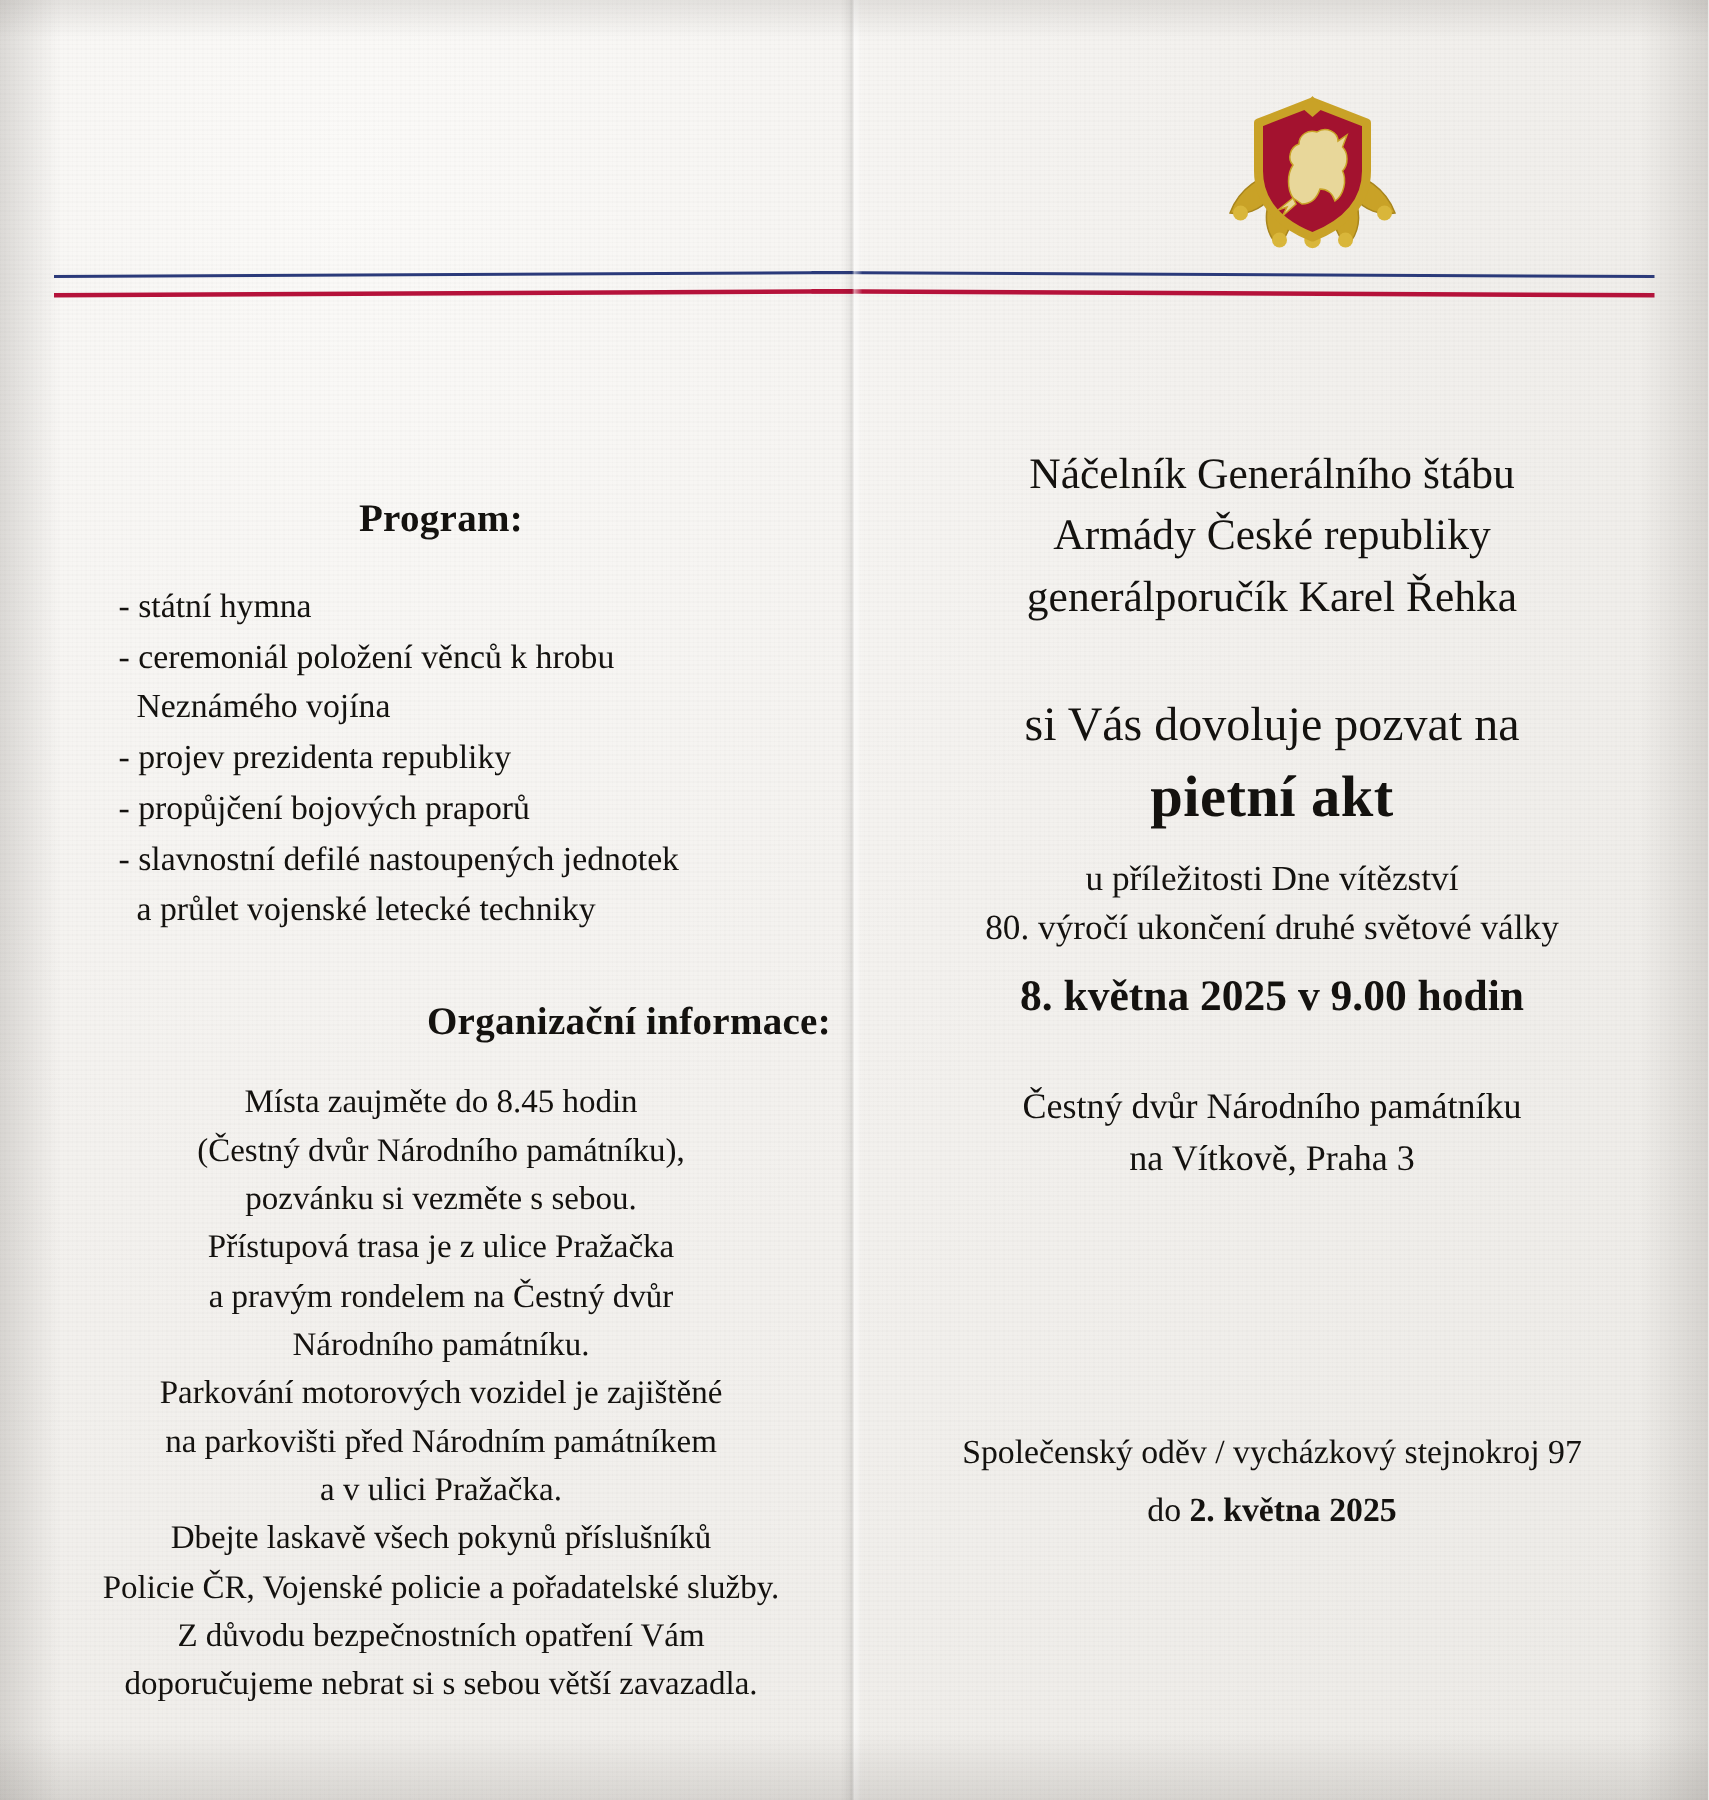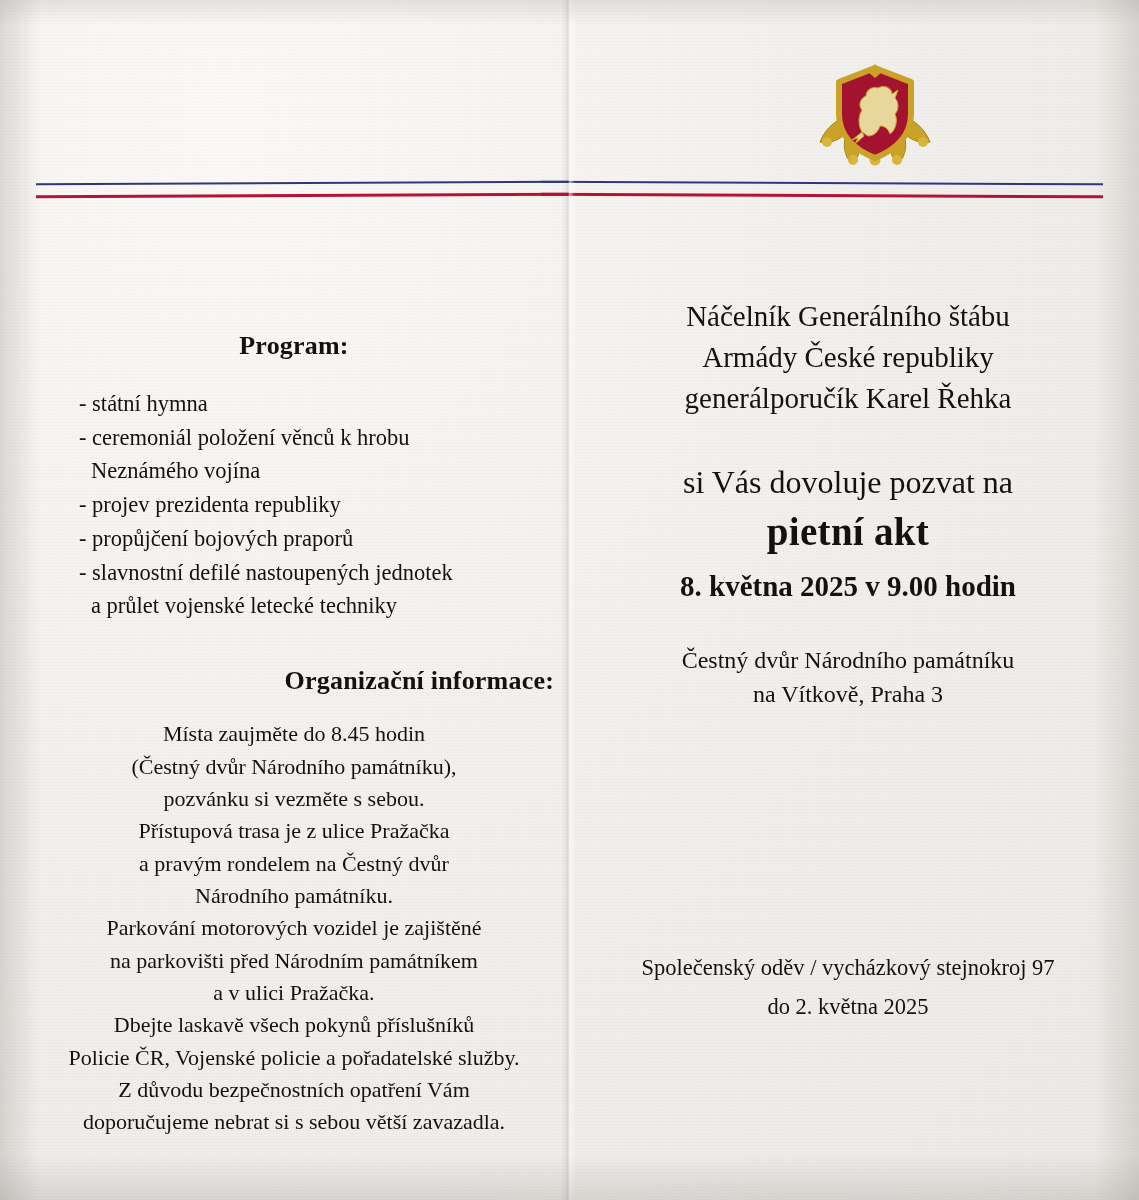--- a/index.html
+++ b/index.html
@@ -186,21 +186,21 @@
   }
   .rsvp {
     position: absolute;
     left: 0;
     right: 0;
     top: 694px;
     font-size: 22.5px;
     line-height: 1.5;
   }
   .rsvp .deadline-label { font-weight: normal; }
-  .rsvp .deadline-date { font-weight: normal; }
+  .rsvp .deadline-date { font-weight: bold; }
 </style>
 </head>
 <body>
 
 <div class="card">
 
   <div class="paper-texture"></div>
 
   <div class="emblem">
     <svg viewBox="0 0 150 120" width="150" height="120" aria-hidden="true">
@@ -272,20 +272,22 @@
 
   <div class="col-right">
     <p class="right-head">Náčelník Generálního štábu
 Armády České republiky
 generálporučík Karel Řehka</p>
 
     <p class="invite-line">si Vás dovoluje pozvat na</p>
 
     <p class="event-title">pietní akt</p>
 
+    <p class="occasion">u příležitosti Dne vítězství
+80. výročí ukončení druhé světové války</p>
 
     <p class="datetime">8. května 2025 v 9.00 hodin</p>
 
     <p class="venue">Čestný dvůr Národního památníku
 na Vítkově, Praha 3</p>
 
     <p class="dress-code">Společenský oděv / vycházkový stejnokroj 97</p>
 
     <div class="rsvp">
       <div>

